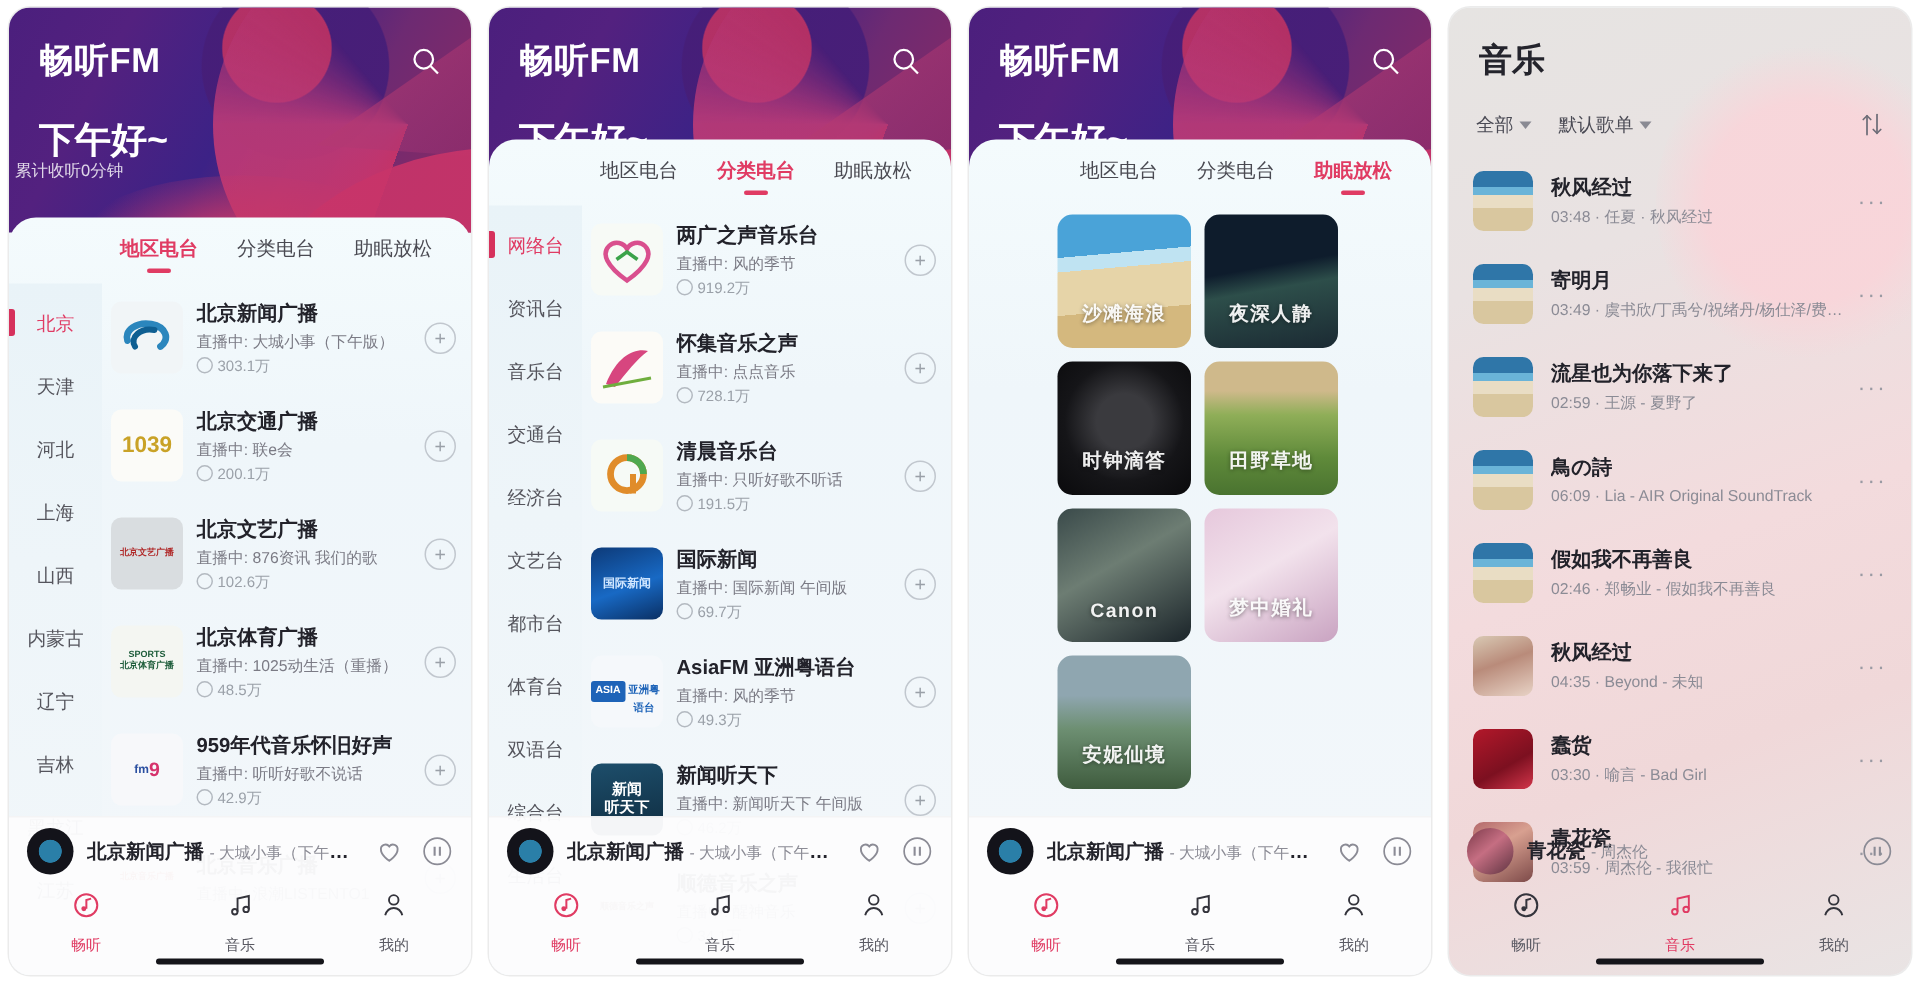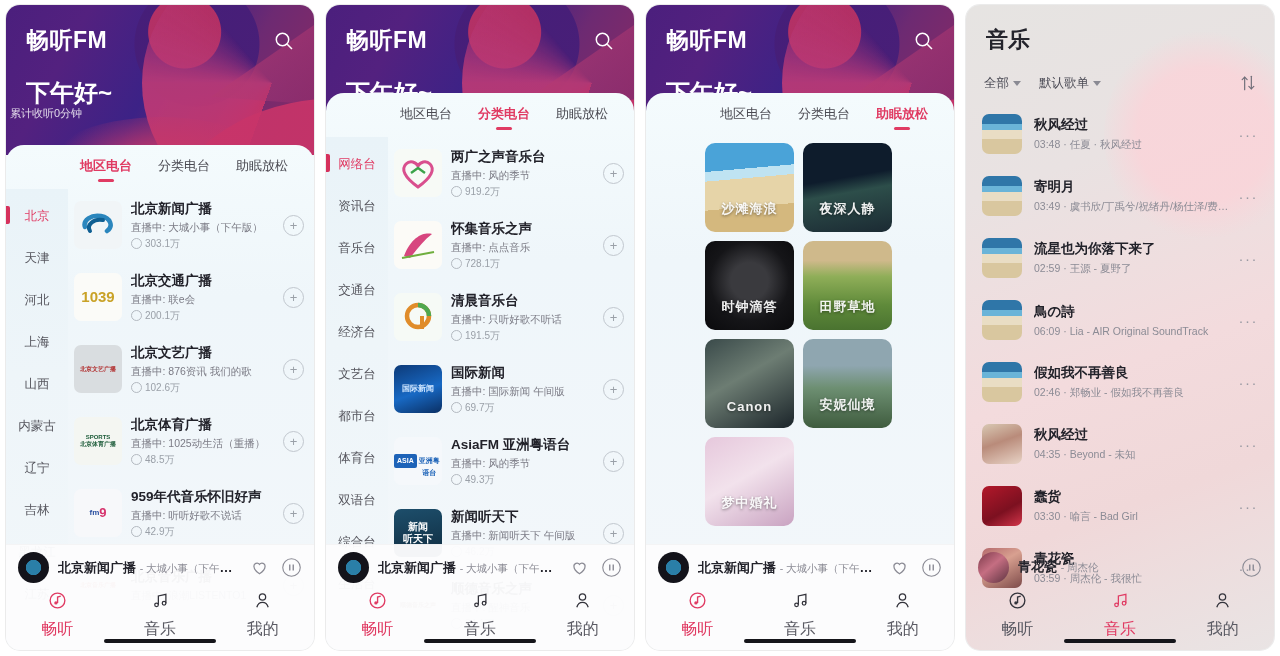--- a/index.html
+++ b/index.html
@@ -78,21 +78,21 @@
   .mini-art{width:31px;height:31px;border-radius:50%;flex:0 0 31px;margin-right:9px;position:relative;overflow:hidden;
     background:radial-gradient(circle at 50% 50%,#2a7fa8 0 34%,#13131a 36% 100%);}
   .mini-art.photo{background:linear-gradient(140deg,#7c3a4a,#c56e82 45%,#5d3340);}
   .mini-txt{flex:1;min-width:0;font-size:13px;color:#23232b;font-weight:600;white-space:nowrap;overflow:hidden;text-overflow:ellipsis;}
   .mini-txt .sub{font-size:10.5px;color:#8b8b95;font-weight:400;}
   .mini-ico{width:22px;height:22px;margin-left:10px;flex:0 0 22px;cursor:pointer;display:flex;align-items:center;justify-content:center;}
   .tabbar{position:absolute;left:0;right:0;bottom:0;height:60px;display:flex;z-index:20;
     background:rgba(252,252,253,.97);}
   .tabbar.pink{background:transparent;}
   .tabbar .tb{flex:1;display:flex;flex-direction:column;align-items:center;justify-content:center;gap:5px;cursor:pointer;padding-bottom:10px;}
-  .tb-lab{font-size:16px;color:#5a5a63;}
+  .tb-lab{font-size:10px;color:#5a5a63;}
   .tb.active .tb-lab{color:#e03b63;}
   .homebar{position:absolute;left:50%;transform:translateX(-50%);bottom:7px;width:112px;height:4px;border-radius:3px;background:#15151a;z-index:25;}
 
   
   .music{position:absolute;inset:0;overflow:hidden;
     background:linear-gradient(160deg,#e6e4e2 0%,#e9e2e2 26%,#f3dbdd 55%,#f0d8d9 74%,#e9e4e4 100%);}
   .music:before{content:"";position:absolute;right:-30px;top:20px;width:200px;height:220px;border-radius:50%;
     background:radial-gradient(circle,rgba(250,212,217,.85) 0 45%,rgba(250,212,217,0) 70%);}
   .mu-title{position:absolute;left:20px;top:20px;font-size:22px;font-weight:700;color:#24242c;z-index:3;}
   .mu-bar{position:absolute;left:18px;right:16px;top:68px;display:flex;align-items:center;z-index:3;}
@@ -520,25 +520,25 @@
             </div>
           <div class="tile g-clock">
               <span class="tile-label">时钟滴答</span>
             </div>
           <div class="tile g-field">
               <span class="tile-label">田野草地</span>
             </div>
           <div class="tile g-canon">
               <span class="tile-label">Canon</span>
             </div>
+          <div class="tile g-wed">
+              <span class="tile-label">梦中婚礼</span>
+            </div>
           <div class="tile g-fairy">
               <span class="tile-label">安妮仙境</span>
-            </div>
-          <div class="tile g-wed">
-              <span class="tile-label">梦中婚礼</span>
             </div>
         </div>
       </div>
 
       <div class="mini">
         <div class="mini-art"></div>
         <div class="mini-txt"><span>北京新闻广播</span> <span class="sub">- 大城小事（下午版）</span></div>
         <div class="mini-ico">
           <svg width="19" height="19" viewBox="0 0 24 24" fill="none" stroke="#8b8b95" stroke-width="1.6">
               <path d="M12 20s-7-4.6-7-9.2A3.9 3.9 0 0 1 12 8a3.9 3.9 0 0 1 7 2.8C19 15.4 12 20 12 20z"></path>

